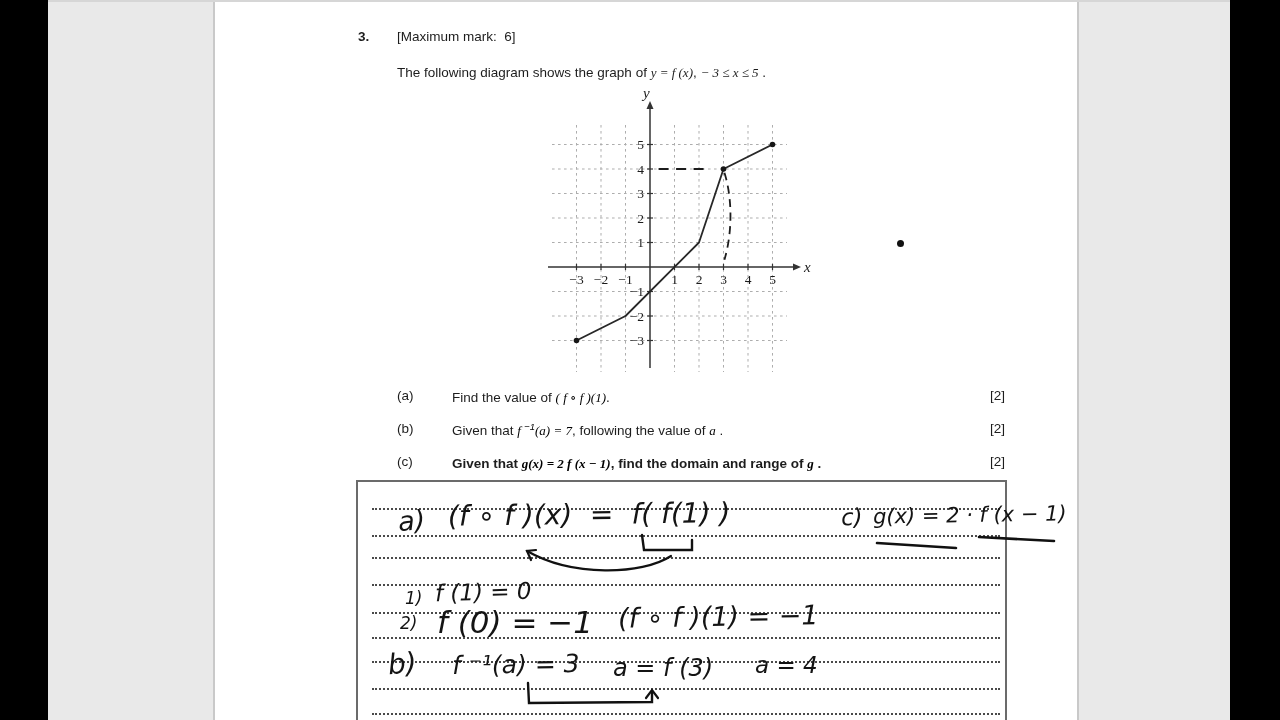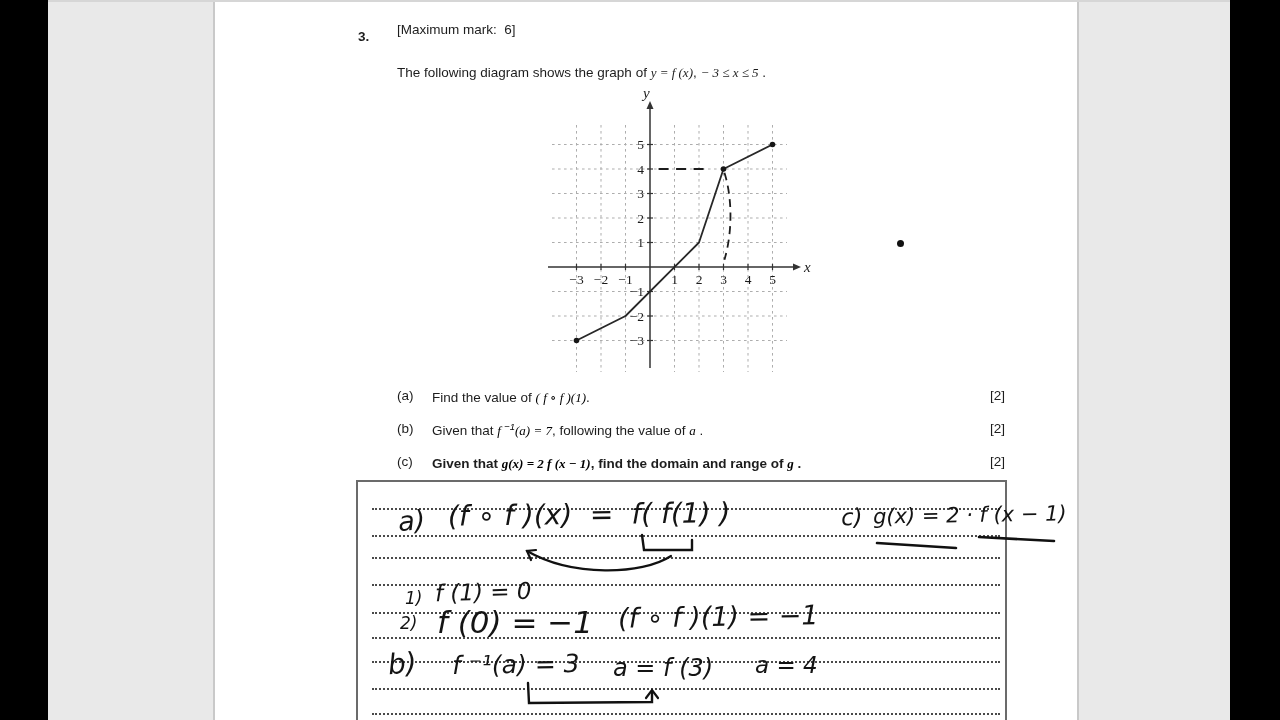--- a/index.html
+++ b/index.html
@@ -11,24 +11,24 @@
   #bar-right{left:1230px;top:0;width:50px;height:720px;background:#000;}
   #margin-left{left:48px;top:0;width:167px;height:720px;background:#e9e9e9;border-right:2px solid #c9c9c9;box-sizing:border-box;}
   #margin-right{left:1077px;top:0;width:153px;height:720px;background:#e9e9e9;border-left:2px solid #c9c9c9;box-sizing:border-box;}
   #page{left:215px;top:0;width:862px;height:720px;background:#ffffff;}
   #top-hairline{left:48px;top:0;width:1182px;height:2px;background:#d6d6d6;}
   
   .doc-text{color:#1d1d1d;font-size:13.5px;white-space:pre;}
   .math{font-family:"Liberation Serif","DejaVu Serif",serif;font-style:italic;font-size:13px;white-space:pre;}
   .sup{font-size:9.5px;position:relative;top:-5px;font-style:italic;}
   #q-number{left:358px;top:29px;font-weight:bold;}
-  #max-mark{left:397px;top:22px;}
+  #max-mark{left:397px;top:29px;}
   #intro{left:397px;top:65px;}
   .part-label{left:397px;}
-  .part-text{left:432px;}
+  .part-text{left:452px;}
   .part-mark{left:990px;}
   
   #graph{left:540px;top:85px;width:280px;height:300px;}
   #stray-dot{left:897px;top:240px;width:7px;height:7px;border-radius:50%;background:#111;}
   
   #workbox{left:356px;top:480px;width:651px;height:300px;border:2px solid #6b6b6b;background:transparent;box-sizing:border-box;}
   .rule{left:372px;width:628px;height:0;border-top:2px dotted #4a4a4a;}
   .hw{position:absolute;font-family:"DejaVu Sans",sans-serif;font-style:italic;color:#141414;white-space:pre;line-height:1;}
   #hw-a-label{left:398px;top:507px;font-size:27px;transform:rotate(-4deg);}
   #hw-a-expr{left:448px;top:501px;font-size:28px;transform:rotate(-0.7deg);}

